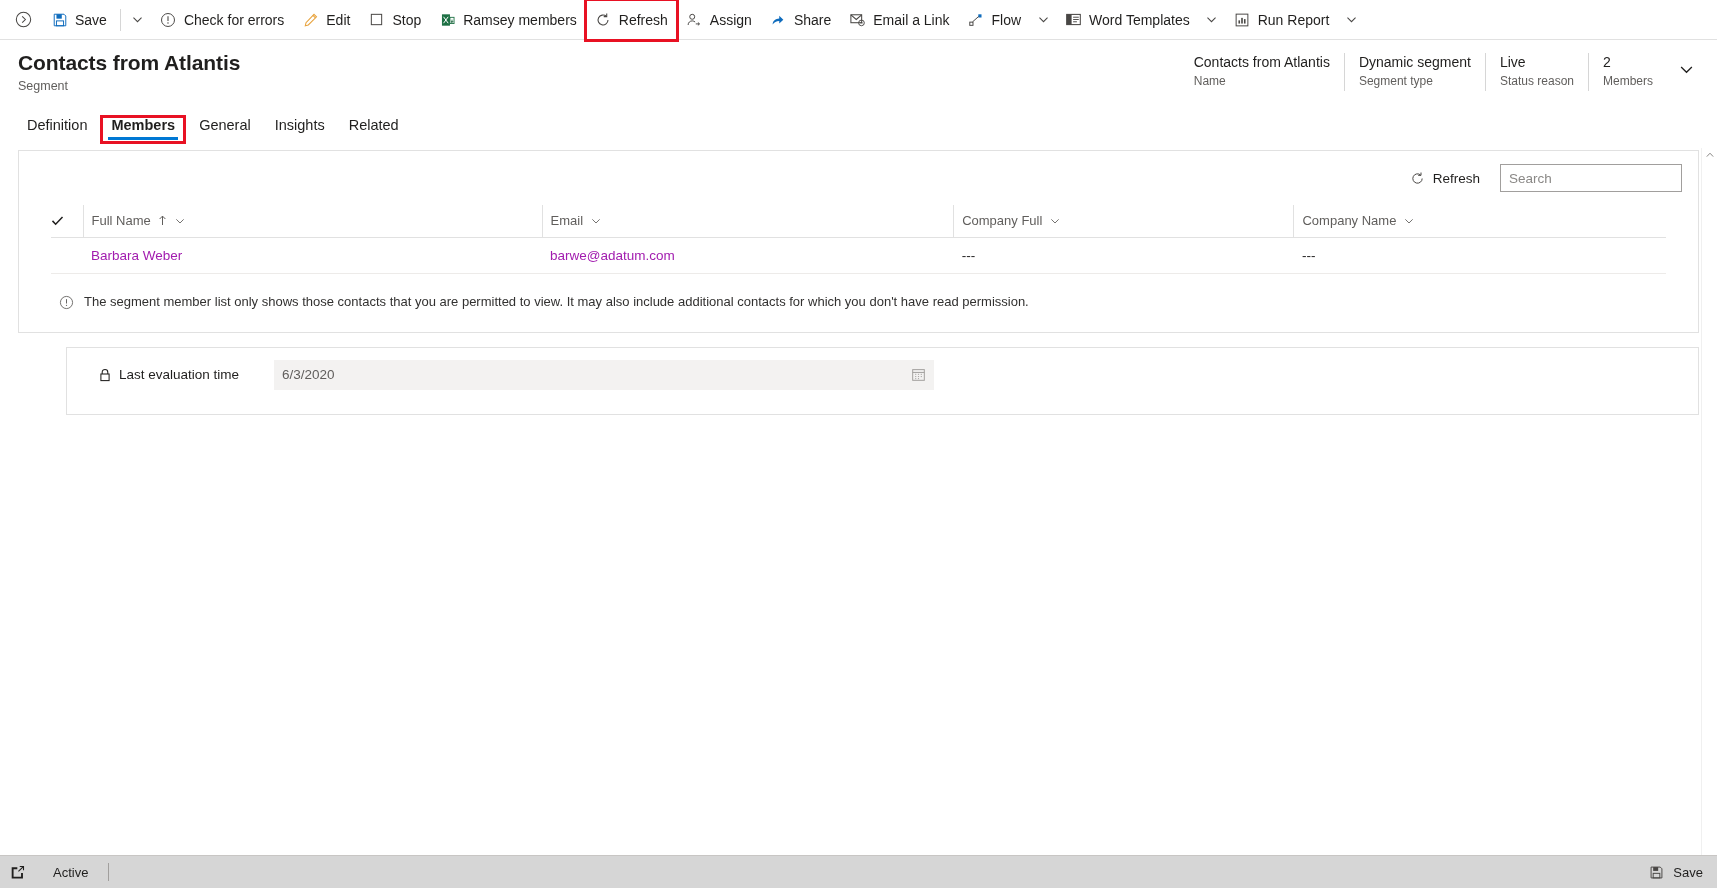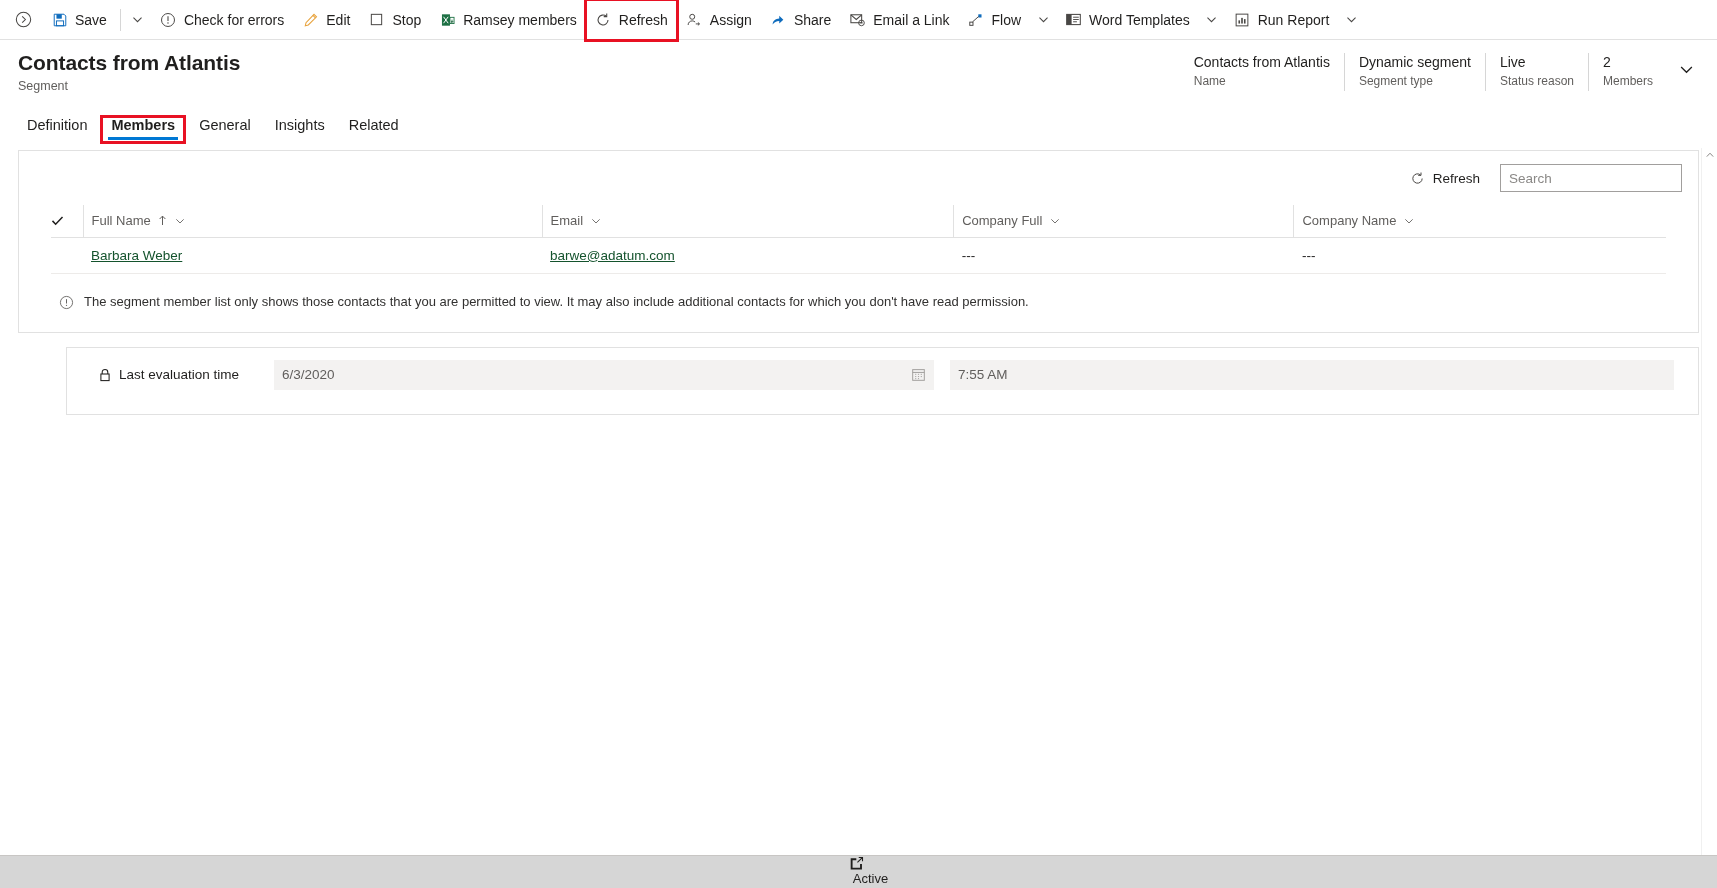--- a/index.html
+++ b/index.html
@@ -246,21 +246,21 @@
     font-size: 13.5px;
     color: #201f1e;
     border-bottom: 1px solid #edebe9;
     padding: 0 0 0 8px;
     vertical-align: middle;
     white-space: nowrap;
     overflow: hidden;
     text-overflow: ellipsis;
   }
   table.grid td.chk { width: 32px; padding: 0; }
-  .cell-link { color: #14532d; cursor: pointer; text-decoration: underline; }
+  .cell-link { color: #a21caf; cursor: pointer; }
   .cell-dim { color: #605e5c; }
 
   .grid-count {
     font-size: 12.5px;
     color: #201f1e;
     padding: 12px 0 0 44px;
   }
   .grid-note {
     display: flex;
     align-items: flex-start;
@@ -352,21 +352,20 @@
   .statusbar {
     height: 33px;
     min-height: 33px;
     background: #d6d6d6;
     border-top: 1px solid #c8c6c4;
     display: flex;
     align-items: center;
     padding: 0 14px 0 10px;
     font-size: 13px;
     color: #201f1e;
-    flex-direction: column;
   }
   .sb-ico { display: inline-flex; align-items: center; color: #201f1e; }
   .sb-active { margin-left: 28px; }
   .sb-divider {
     width: 1px; height: 18px;
     background: #a19f9d;
     margin-left: 20px;
   }
   .sb-save {
     margin-left: auto;
@@ -713,23 +712,20 @@
         <div class="eval-date">
           <span>6/3/2020</span>
           <span class="calico">
             <svg width="15" height="15" viewBox="0 0 16 16">
                 <rect x="1.8" y="2.8" width="12.4" height="11.4" fill="none" stroke="#a19f9d" stroke-width="1.05"></rect>
                 <path d="M1.8 5.8h12.4" stroke="#a19f9d" stroke-width="1.05"></path>
                 <path d="M4.4 7.8h1.2M7.4 7.8h1.2M10.4 7.8h1.2M4.4 10.2h1.2M7.4 10.2h1.2M10.4 10.2h1.2M4.4 12.4h1.2M7.4 12.4h1.2" stroke="#a19f9d" stroke-width="1"></path>
               </svg>
           </span>
         </div>
-        <div class="eval-time">
-          <span>7:55 AM</span>
-        </div>
       </div>
     </div>
 
   </div>
 
   <div class="scroll-col">
     <div class="scroll-up">
       <svg width="8" height="6" viewBox="0 0 8 6">
           <path d="M0.8 4.6 L4 1.2 L7.2 4.6" fill="none" stroke="#8a8886" stroke-width="1"></path>
         </svg>

